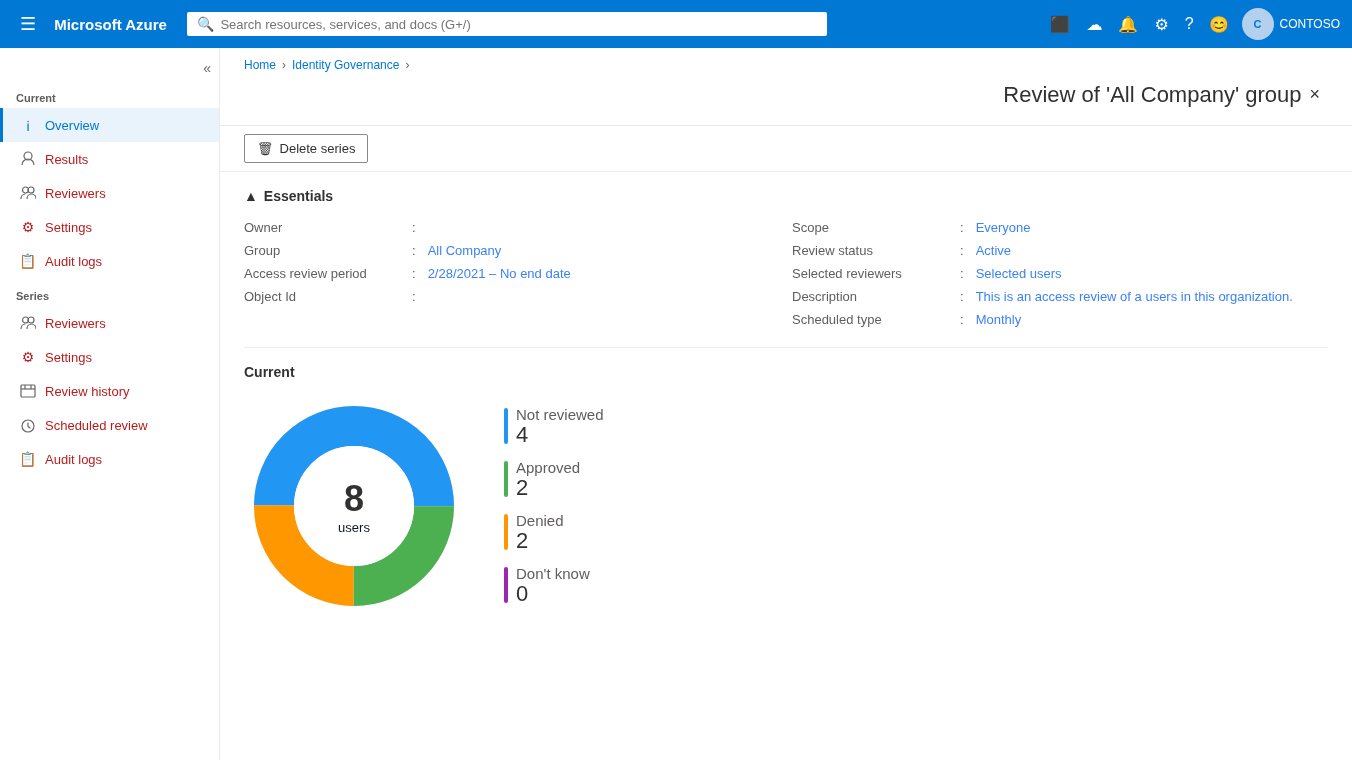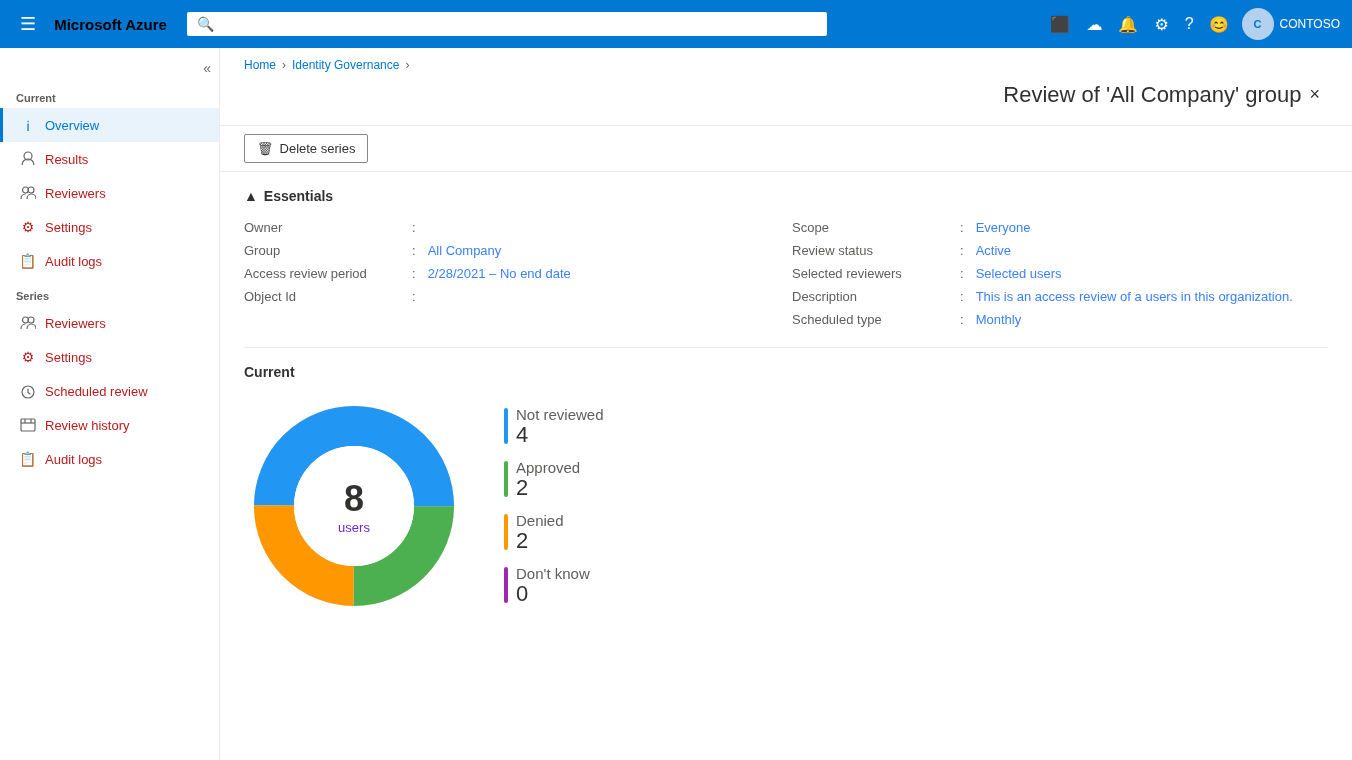--- a/index.html
+++ b/index.html
@@ -9,21 +9,21 @@
     .topnav {
       display: flex;
       align-items: center;
       background: #0078d4;
       height: 48px;
       padding: 0 12px;
       gap: 10px;
       color: white;
     }
     .topnav-hamburger { font-size: 18px; cursor: pointer; padding: 4px 8px; }
-    .topnav-brand { font-size: 15px; font-weight: 600; color: #000000; margin-right: 10px; }
+    .topnav-brand { font-size: 15px; font-weight: 600; color: #ffffff; margin-right: 10px; }
     .topnav-search {
       flex: 1;
       max-width: 640px;
       display: flex;
       align-items: center;
       background: white;
       border-radius: 2px;
       padding: 4px 10px;
       gap: 6px;
     }
@@ -171,38 +171,39 @@
     .chart-container { display: flex; align-items: center; gap: 40px; }
     .donut-wrapper { position: relative; width: 220px; height: 220px; }
     .donut-center {
       position: absolute;
       top: 50%; left: 50%;
       transform: translate(-50%, -50%);
       text-align: center;
       pointer-events: none;
     }
     .donut-center-number { font-size: 36px; font-weight: 700; color: #323130; }
-    .donut-center-label { font-size: 13px; color: #6d28d9; }
+    .donut-center-label { font-size: 13px; color: #0f172a; }
 
     
     .chart-legend { display: flex; flex-direction: column; gap: 12px; }
     .legend-item { display: flex; align-items: flex-start; gap: 8px; }
     .legend-bar { width: 4px; height: 36px; border-radius: 2px; flex-shrink: 0; margin-top: 2px; }
     .legend-text { display: flex; flex-direction: column; }
     .legend-label { font-size: 15px; color: #605e5c; }
     .legend-value { font-size: 22px; font-weight: 400; color: #323130; line-height: 1.1; }
   </style>
 </head>
 <body>
 
 <nav class="topnav">
   <span class="topnav-hamburger">☰</span>
   <span class="topnav-brand">Microsoft Azure</span>
   <div class="topnav-search">
     <span class="topnav-search-icon">🔍</span>
+    <input type="text" placeholder="Search resources, services, and docs (G+/)" style="">
   </div>
   <div class="topnav-icons">
     <span class="topnav-icon">⬛</span>
     <span class="topnav-icon">☁</span>
     <span class="topnav-icon">🔔</span>
     <span class="topnav-icon">⚙</span>
     <span class="topnav-icon">?</span>
     <span class="topnav-icon">😊</span>
     <div class="topnav-user">
       <div class="topnav-avatar">C</div>
@@ -266,36 +267,36 @@
       </span>
       <span>Reviewers</span>
     </div>
     <div class="sidebar-item">
       <span class="si-icon">⚙</span>
       <span>Settings</span>
     </div>
     <div class="sidebar-item">
       <span class="si-icon">
         <svg width="16" height="16" viewBox="0 0 16 16" fill="none">
-            <circle cx="8" cy="9" r="6" stroke="#666" stroke-width="1.2"></circle>
-            <path d="M8 6v3.5l2 1.5" stroke="#666" stroke-width="1.2" stroke-linecap="round"></path>
-          </svg>
-      </span>
-      <span>Scheduled review</span>
-    </div>
-    <div class="sidebar-item">
-      <span class="si-icon">
-        <svg width="16" height="16" viewBox="0 0 16 16" fill="none">
             <rect x="1" y="2" width="14" height="12" rx="1" stroke="#666" stroke-width="1.2"></rect>
             <line x1="1" y1="6" x2="15" y2="6" stroke="#666" stroke-width="1.2"></line>
             <line x1="5" y1="2" x2="5" y2="6" stroke="#666" stroke-width="1.2"></line>
             <line x1="11" y1="2" x2="11" y2="6" stroke="#666" stroke-width="1.2"></line>
           </svg>
       </span>
       <span>Review history</span>
+    </div>
+    <div class="sidebar-item">
+      <span class="si-icon">
+        <svg width="16" height="16" viewBox="0 0 16 16" fill="none">
+            <circle cx="8" cy="9" r="6" stroke="#666" stroke-width="1.2"></circle>
+            <path d="M8 6v3.5l2 1.5" stroke="#666" stroke-width="1.2" stroke-linecap="round"></path>
+          </svg>
+      </span>
+      <span>Scheduled review</span>
     </div>
     <div class="sidebar-item">
       <span class="si-icon">📋</span>
       <span>Audit logs</span>
     </div>
   </aside>
 
   <div class="content-area">
 
     <div class="breadcrumb">

